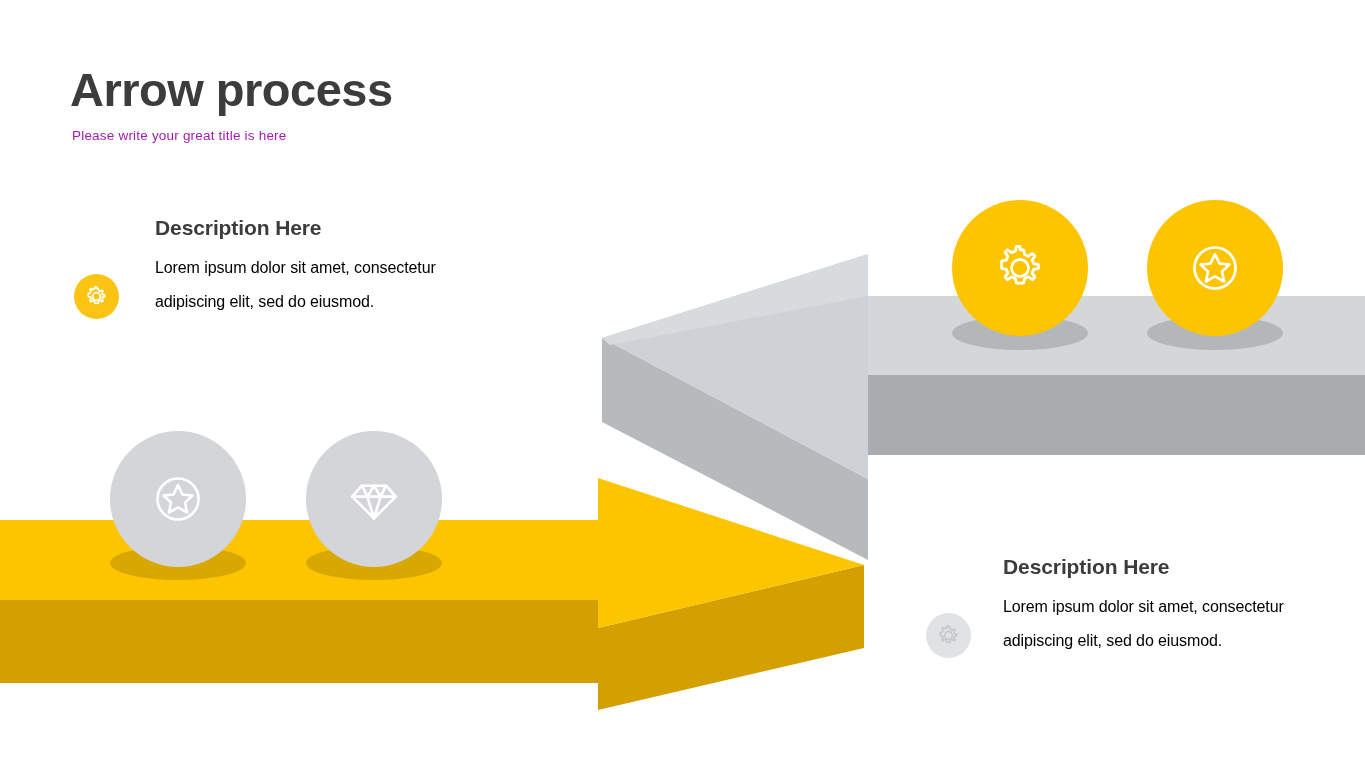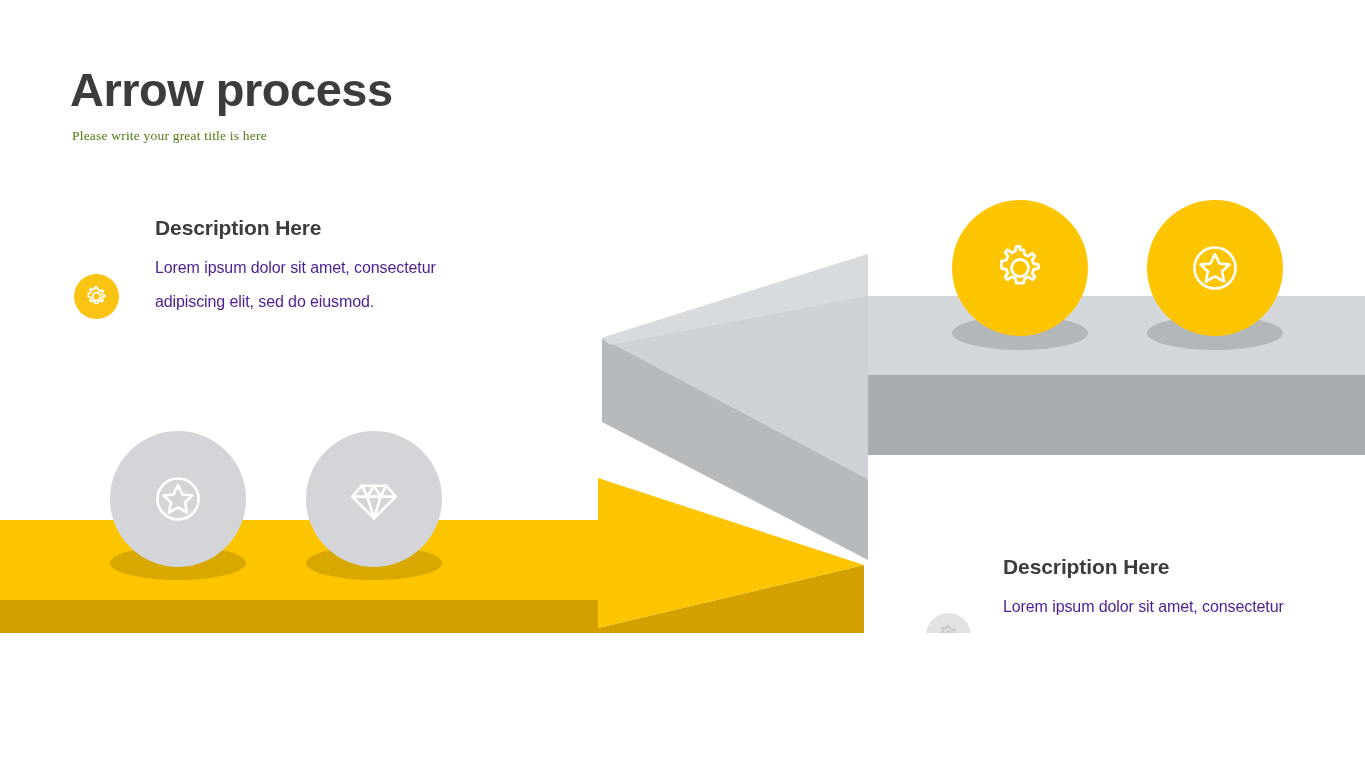--- a/index.html
+++ b/index.html
@@ -11,21 +11,21 @@
     width: 1365px;
     height: 768px;
     overflow: hidden;
     font-family: "Liberation Sans", sans-serif;
     position: relative;
   }
   #slide {
     position: absolute;
     left: 0; top: 0;
     width: 1365px;
-    height: 633px;
+    height: 768px;
     background: #ffffff;
     overflow: hidden;
   }
   .layer-art {
     position: absolute;
     left: 0; top: 0;
     width: 1365px;
     height: 768px;
     pointer-events: none;
   }
@@ -49,24 +49,23 @@
     line-height: 56px;
     font-weight: bold;
     color: #3c3c3c;
     letter-spacing: -0.5px;
     font-family: "Liberation Sans", sans-serif;
   }
   .subtitle {
     margin: 9px 0 0 2px;
     font-size: 13.5px;
     line-height: 18px;
-    color: #4d7c0f;
+    color: #a21caf;
     font-weight: normal;
     letter-spacing: 0.2px;
-    font-family: Liberation Serif, serif;
   }
 
   
   .desc-block {
     position: absolute;
     display: flex;
     align-items: flex-end;
   }
   .desc-block.top-left {
     left: 74px;
@@ -103,21 +102,21 @@
     font-size: 21px;
     line-height: 26px;
     font-weight: bold;
     color: #3c3c3c;
     letter-spacing: -0.1px;
   }
   .desc-text {
     margin: 10px 0 0 0;
     font-size: 16px;
     line-height: 34px;
-    color: #4c1d95;
+    color: #000000;
     font-weight: normal;
     letter-spacing: -0.1px;
   }
   .desc-block.bottom-right .desc-text { width: 285px; }
   .desc-block.top-left .desc-text { width: 355px; }
 
   
   .node {
     position: absolute;
     width: 136px;

